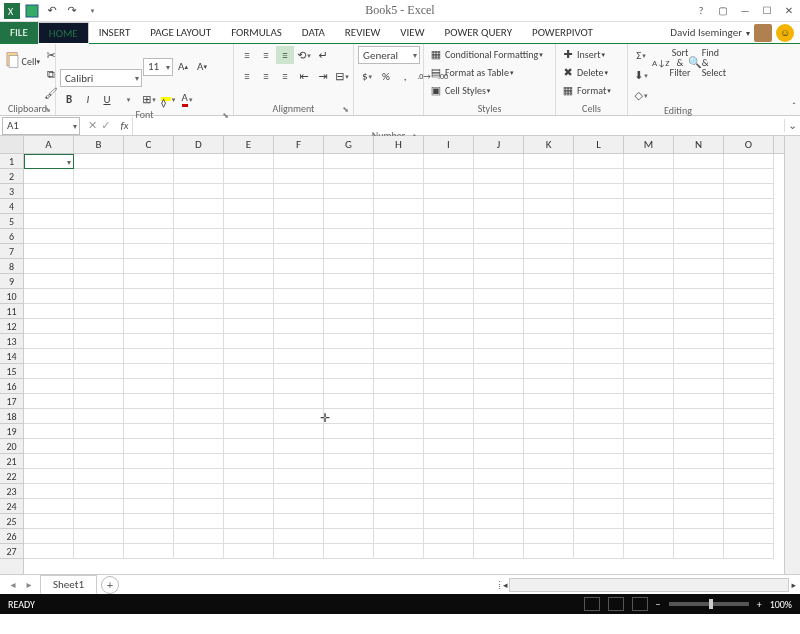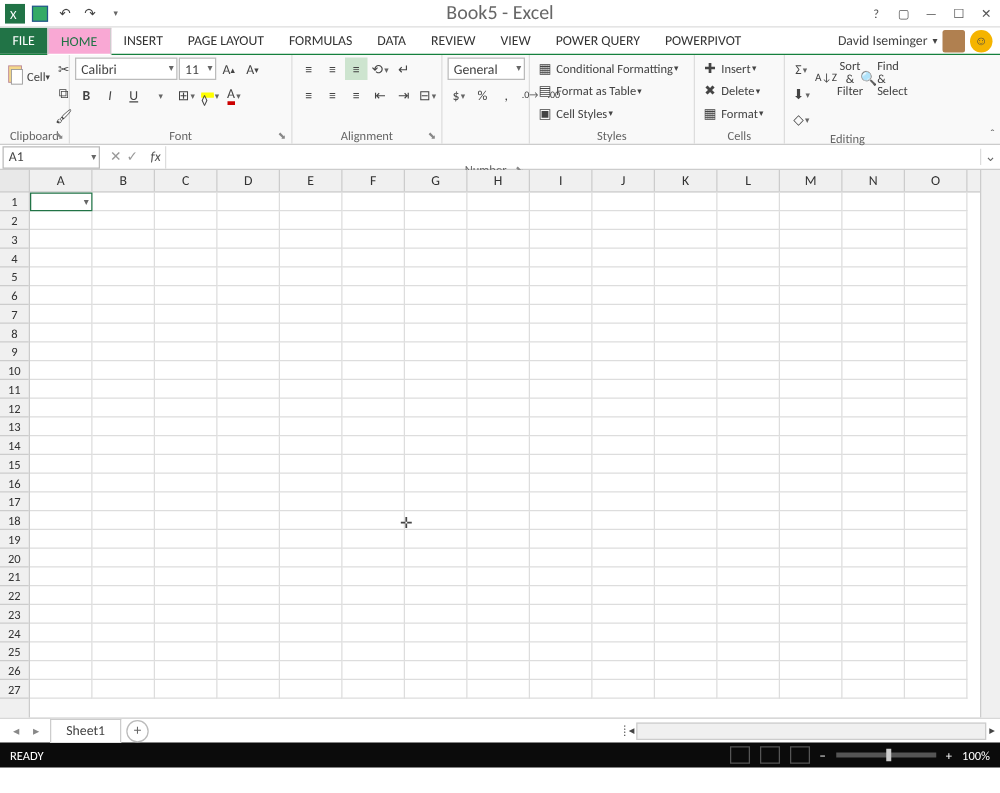--- a/index.html
+++ b/index.html
@@ -1,26 +1,26 @@
 <!DOCTYPE html>
 <html><head>
 <meta charset="utf-8">
 <style>
 * { margin:0; padding:0; box-sizing:border-box; font-family:"Segoe UI",Calibri,Arial,sans-serif; }
 body { width:800px; height:634px; background:#fff; overflow:hidden; font-size:11px; color:#444; }
 .titlebar { height:22px; background:#fff; display:flex; align-items:center; border-bottom:1px solid #ddd; position:relative; }
 .qat { display:flex; align-items:center; gap:4px; padding-left:4px; }
 .qat .ic { width:16px; height:16px; display:flex; align-items:center; justify-content:center; }
-.title { position:absolute; left:50%; transform:translateX(-50%); font-size:16px; color:#666; }
+.title { position:absolute; left:50%; transform:translateX(-50%); font-size:12px; color:#666;font-family:Liberation Serif, serif; }
 .winctl { position:absolute; right:4px; display:flex; gap:8px; align-items:center; }
 .winctl span { width:14px; height:14px; display:flex; align-items:center; justify-content:center; font-size:10px; color:#555; }
 .tabs { height:22px; background:#fff; display:flex; align-items:stretch; border-bottom:1px solid #15803d; }
 .tab { padding:0 10px; font-size:11px; display:flex; align-items:center; cursor:pointer; color:#333; }
 .tab.file { background:#217346; color:#fff; }
-.tab.active { background:#f9a8d4; border-top:1px solid #ccc; border-left:1px solid #ccc; border-right:1px solid #ccc; border-bottom:1px solid #fff; margin-bottom:-1px; color:#217346; }
+.tab.active { background:#0f172a; border-top:1px solid #ccc; border-left:1px solid #ccc; border-right:1px solid #ccc; border-bottom:1px solid #fff; margin-bottom:-1px; color:#217346; }
 .user { margin-left:auto; padding-right:6px; display:flex; align-items:center; gap:4px; font-size:11px; color:#444; }
 .avatar { width:18px; height:18px; background:#b08050; border-radius:2px; }
 .smiley { width:18px; height:18px; background:#f5b400; border-radius:50%; font-size:10px; display:flex; align-items:center; justify-content:center; }
 .ribbon { height:72px; background:#f9f9f9; border-bottom:1px solid #ccc; display:flex; position:relative; }
 .group { border-right:1px solid #ddd; padding:2px 4px 0 4px; display:flex; flex-direction:column; height:100%; }
 .group-body { flex:1; display:flex; align-items:flex-start; gap:2px; }
 .group-label { font-size:10px; color:#666; text-align:center; height:14px; display:flex; align-items:center; justify-content:center; position:relative; }
 .group-label .dlg { position:absolute; right:0; bottom:1px; font-size:8px; color:#888; }
 .btn-big { width:36px; display:flex; flex-direction:row; align-items:center; padding-top:2px; font-size:10px; }
 .btn-big .ic { width:24px; height:24px; margin-bottom:2px; }
@@ -139,21 +139,21 @@
     </div>
     <div class="group-label">
         <span>Clipboard</span>
         <span class="dlg">⬊</span>
       </div>
   </div>
 
   <div class="group" style="width:178px;">
     <div class="group-body col" style="gap:3px;">
       <div class="row">
-        <div class="sel" style="width:82px;">Calibri</div>
+        <div class="sel" style="width:82px;margin-top:23px;">Calibri</div>
         <div class="sel" style="width:30px;">11</div>
         <span class="smbtn">A<sup style="font-size:7px;">▴</sup></span>
         <span class="smbtn">A<sup style="font-size:7px;">▾</sup></span>
       </div>
       <div class="row">
         <span class="smbtn">
             <b>B</b>
           </span>
         <span class="smbtn">
             <i>I</i>

